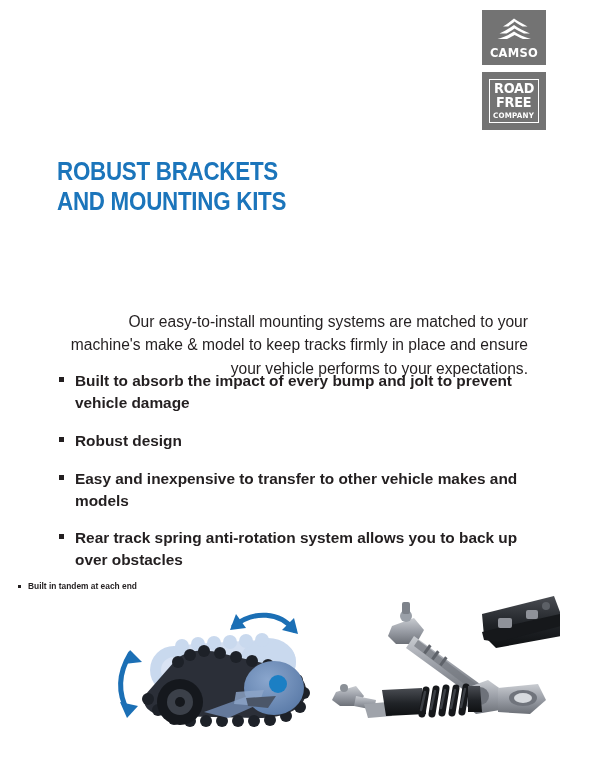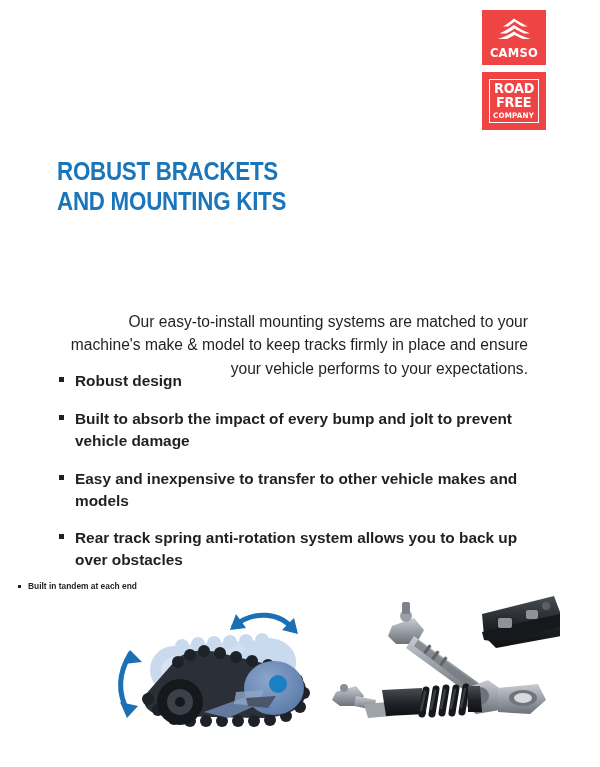--- a/index.html
+++ b/index.html
@@ -19,21 +19,21 @@
 
   
   .logo-stack {
     position: absolute;
     top: 10px;
     left: 482px;
     width: 64px;
   }
   .logo-box {
     width: 64px;
-    background: #ef4444;
+    background: #737373;
     display: block;
     position: relative;
   }
   .logo-camso {
     height: 55px;
     margin-bottom: 7px;
   }
   .camso-mark {
     position: absolute;
     top: 7px;
@@ -215,25 +215,25 @@
 <h1 class="headline">
   <span class="hl-line">ROBUST BRACKETS</span>
   <span class="hl-line">AND MOUNTING KITS</span>
 </h1>
 
 <p class="intro">Our easy-to-install mounting systems are matched to your machine's make &amp; model to keep tracks firmly in place and ensure your vehicle performs to your expectations.</p>
 
 <ul class="bullets">
   <li>
     <span class="sq"></span>
-    <span>Robust design</span>
+    <span>Built to absorb the impact of every bump and jolt to prevent vehicle damage</span>
   </li>
   <li>
     <span class="sq"></span>
-    <span>Built to absorb the impact of every bump and jolt to prevent vehicle damage</span>
+    <span>Robust design</span>
   </li>
   <li>
     <span class="sq"></span>
     <span>Easy and inexpensive to transfer to other vehicle makes and models</span>
   </li>
   <li>
     <span class="sq"></span>
     <span>Rear track spring anti-rotation system allows you to back up over obstacles</span>
   </li>
 </ul>

